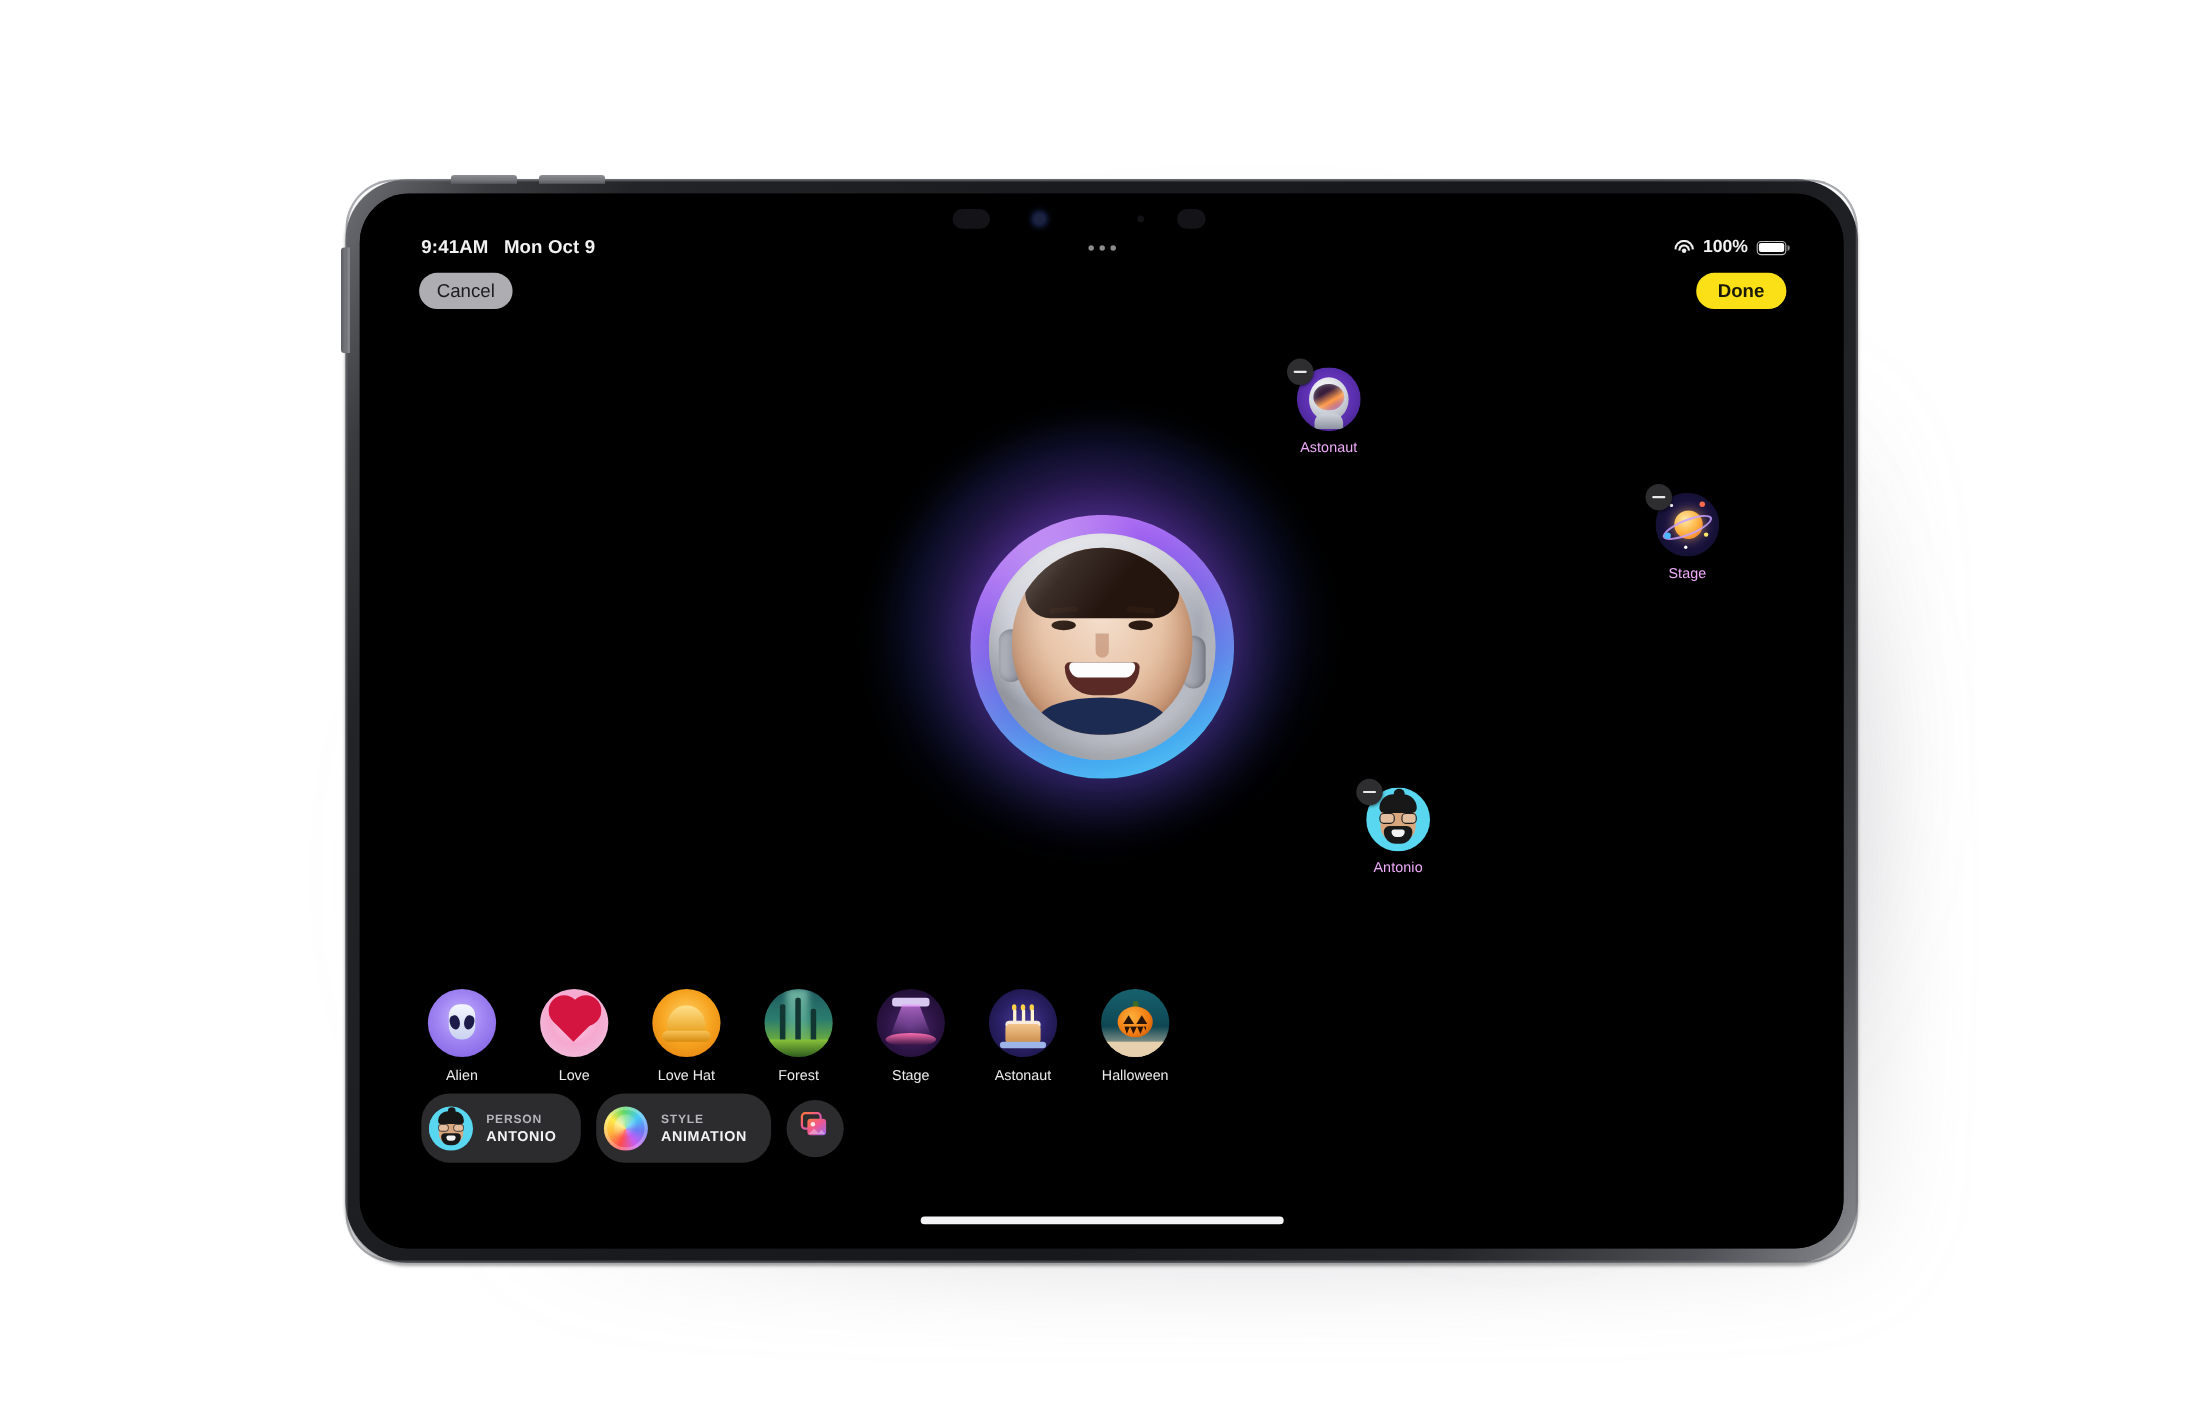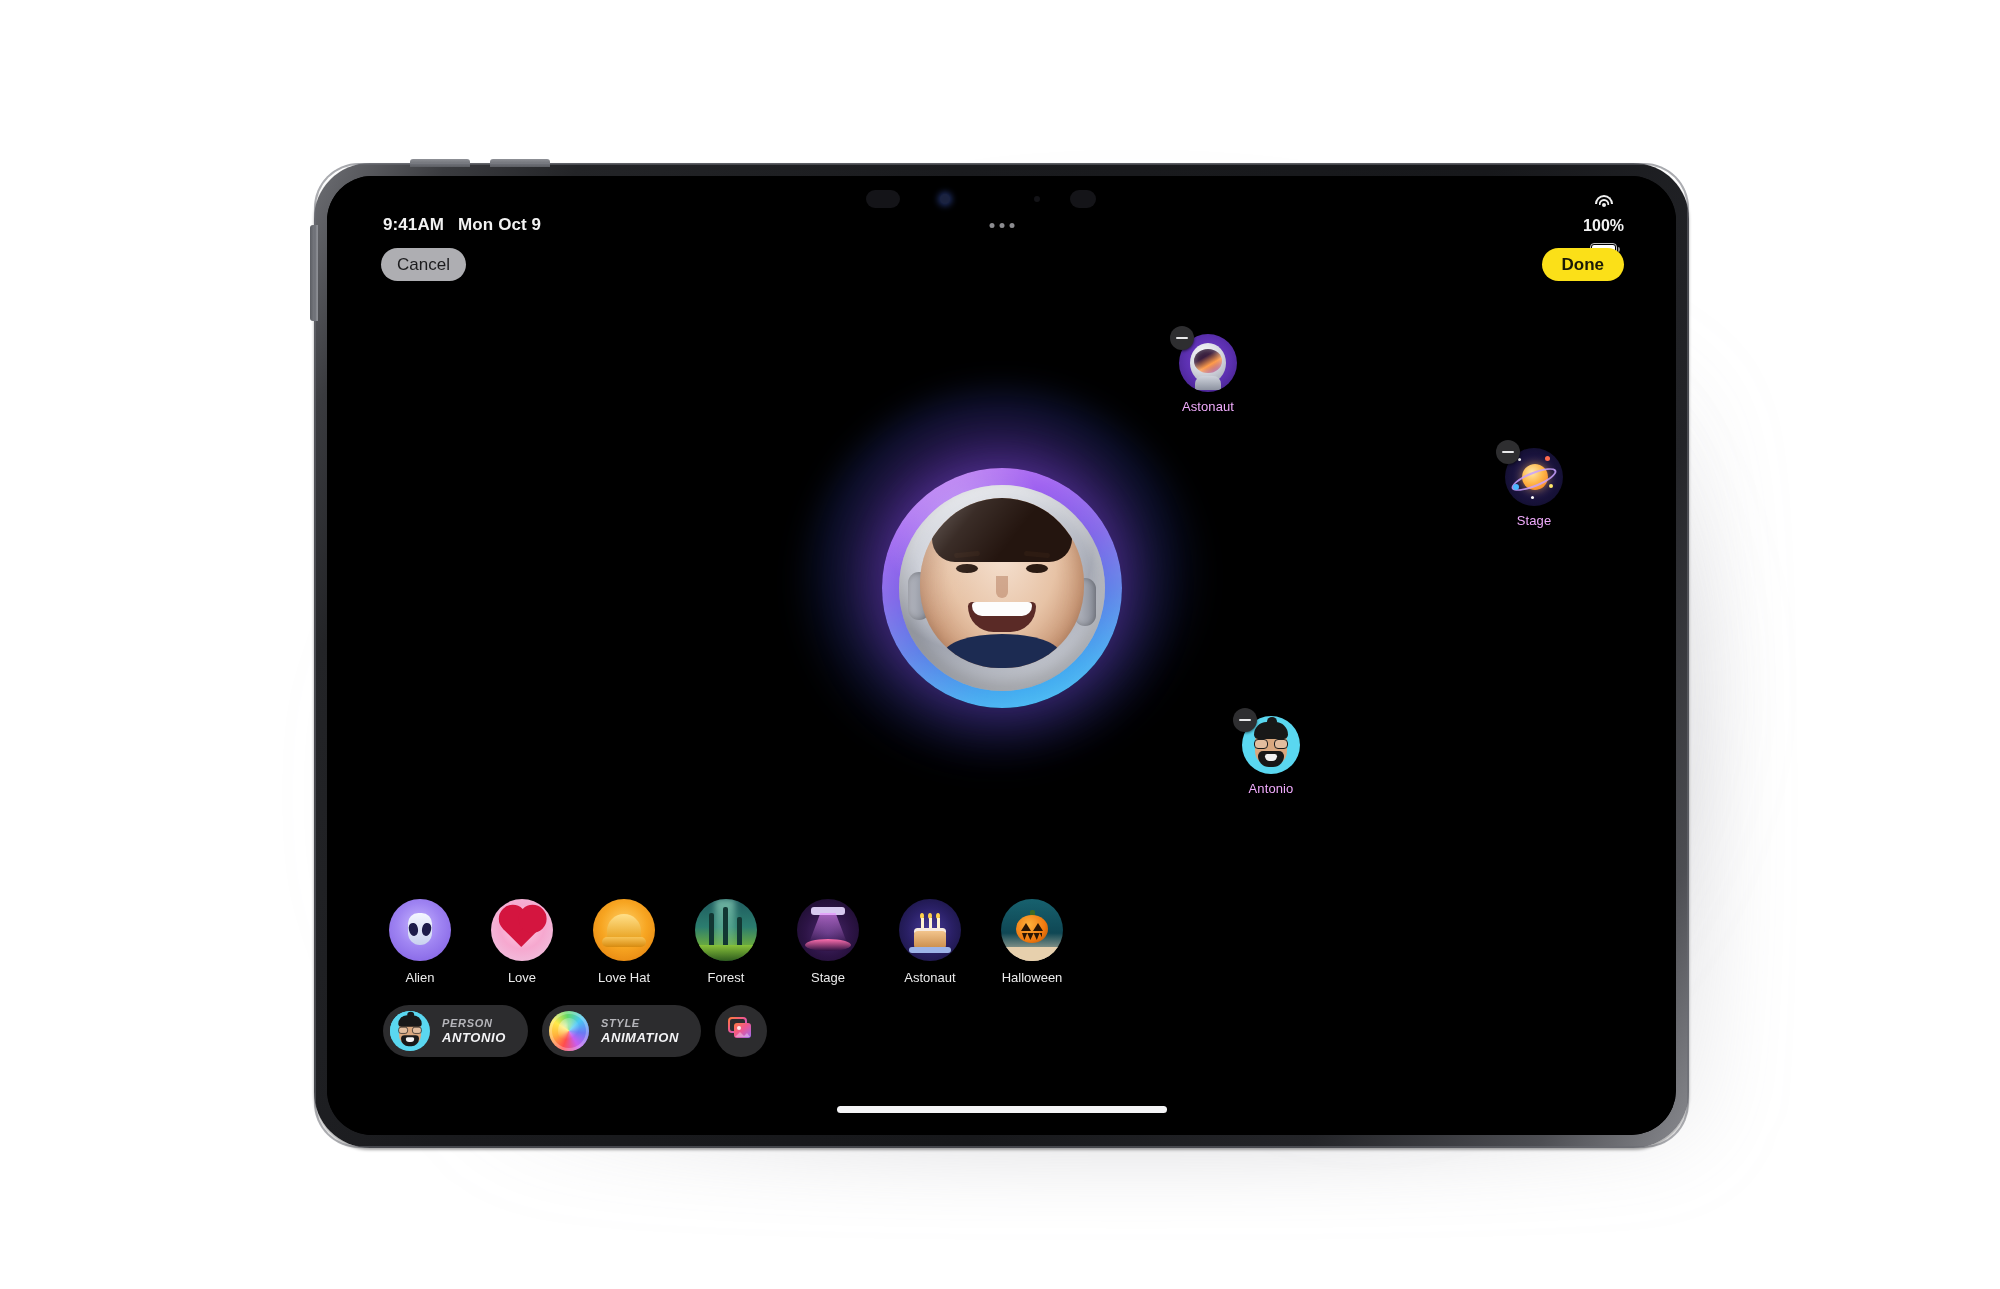--- a/index.html
+++ b/index.html
@@ -83,21 +83,21 @@
   .statusbar{
     position:absolute; left:0; right:0; top:36px; height:26px;
     display:flex; align-items:center;
   }
   .sb-left{ position:absolute; left:56px; display:flex; align-items:center; gap:14px;
             font-size:17px; font-weight:700; letter-spacing:.1px; color:#f2f2f2; }
   .sb-center{ position:absolute; left:50%; transform:translateX(-50%);
               display:flex; gap:5px; align-items:center; }
   .sb-center i{ width:5px; height:5px; border-radius:50%; background:#8c8c90; display:block; }
   .sb-right{ position:absolute; right:52px; display:flex; align-items:center; gap:8px;
-             font-size:16px; font-weight:600; color:#f2f2f2;flex-direction:column; }
+             font-size:16px; font-weight:600; color:#f2f2f2; }
   .wifi-ic{ width:18px; height:14px; position:relative; }
   .wifi-ic span{ position:absolute; left:50%; transform:translateX(-50%);
                  border:2px solid #f0f0f0; border-bottom:none;
                  border-radius:50% 50% 0 0 / 100% 100% 0 0; }
   .wifi-ic span.w1{ width:18px; height:9px; top:0; }
   .wifi-ic span.w2{ width:11px; height:6px; top:4px; }
   .wifi-ic span.w3{ width:4px; height:4px; top:8px; background:#f0f0f0; border:none; border-radius:50%; }
   .batt{ width:27px; height:13px; border:1.6px solid rgba(255,255,255,.75); border-radius:4px; position:relative; }
   .batt::after{ content:""; position:absolute; right:-4px; top:3.5px; width:2px; height:5px;
                 background:rgba(255,255,255,.55); border-radius:0 2px 2px 0; }
@@ -348,22 +348,22 @@
     display:flex; align-items:center; gap:14px;
   }
   .describe{
     flex:0 0 308px; height:52px; border-radius:26px; background:#2c2c2e;
     display:flex; align-items:center; gap:12px; padding:0 16px;
   }
   .desc-ic{ width:26px; height:26px; position:relative; flex:0 0 26px; }
   .desc-ph{ font-size:17px; color:#9a9a9f; }
 
   .pill{
-    height:52px; border-radius:26px; background:#2c2c2e;
-    display:flex; align-items:center; gap:12px; padding:0 22px 0 7px;font-style:italic;
+    height:63px; border-radius:26px; background:#2c2c2e;
+    display:flex; align-items:center; gap:12px; padding:0 22px 0 7px;
   }
   .pill-av{ width:40px; height:40px; border-radius:50%; position:relative; overflow:hidden; flex:0 0 40px; }
   .pill-txt{ display:flex; flex-direction:column; gap:2px; line-height:1; }
   .pill-k{ font-size:11px; font-weight:600; letter-spacing:.7px; color:#b5b5ba; }
   .pill-v{ font-size:13px; font-weight:700; letter-spacing:.6px; color:#f3f3f5; }
 
   .pill-av.av-person{ background:#5ad7f0; }
   .pill-av.av-style{
     background: conic-gradient(from 200deg,#ff4d4d,#ffb13c,#ffe94a,#5fd86a,#49c9f5,#6a7bf5,#c85df0,#ff4d4d);
     box-shadow: inset 0 0 0 3px rgba(255,255,255,.25);

